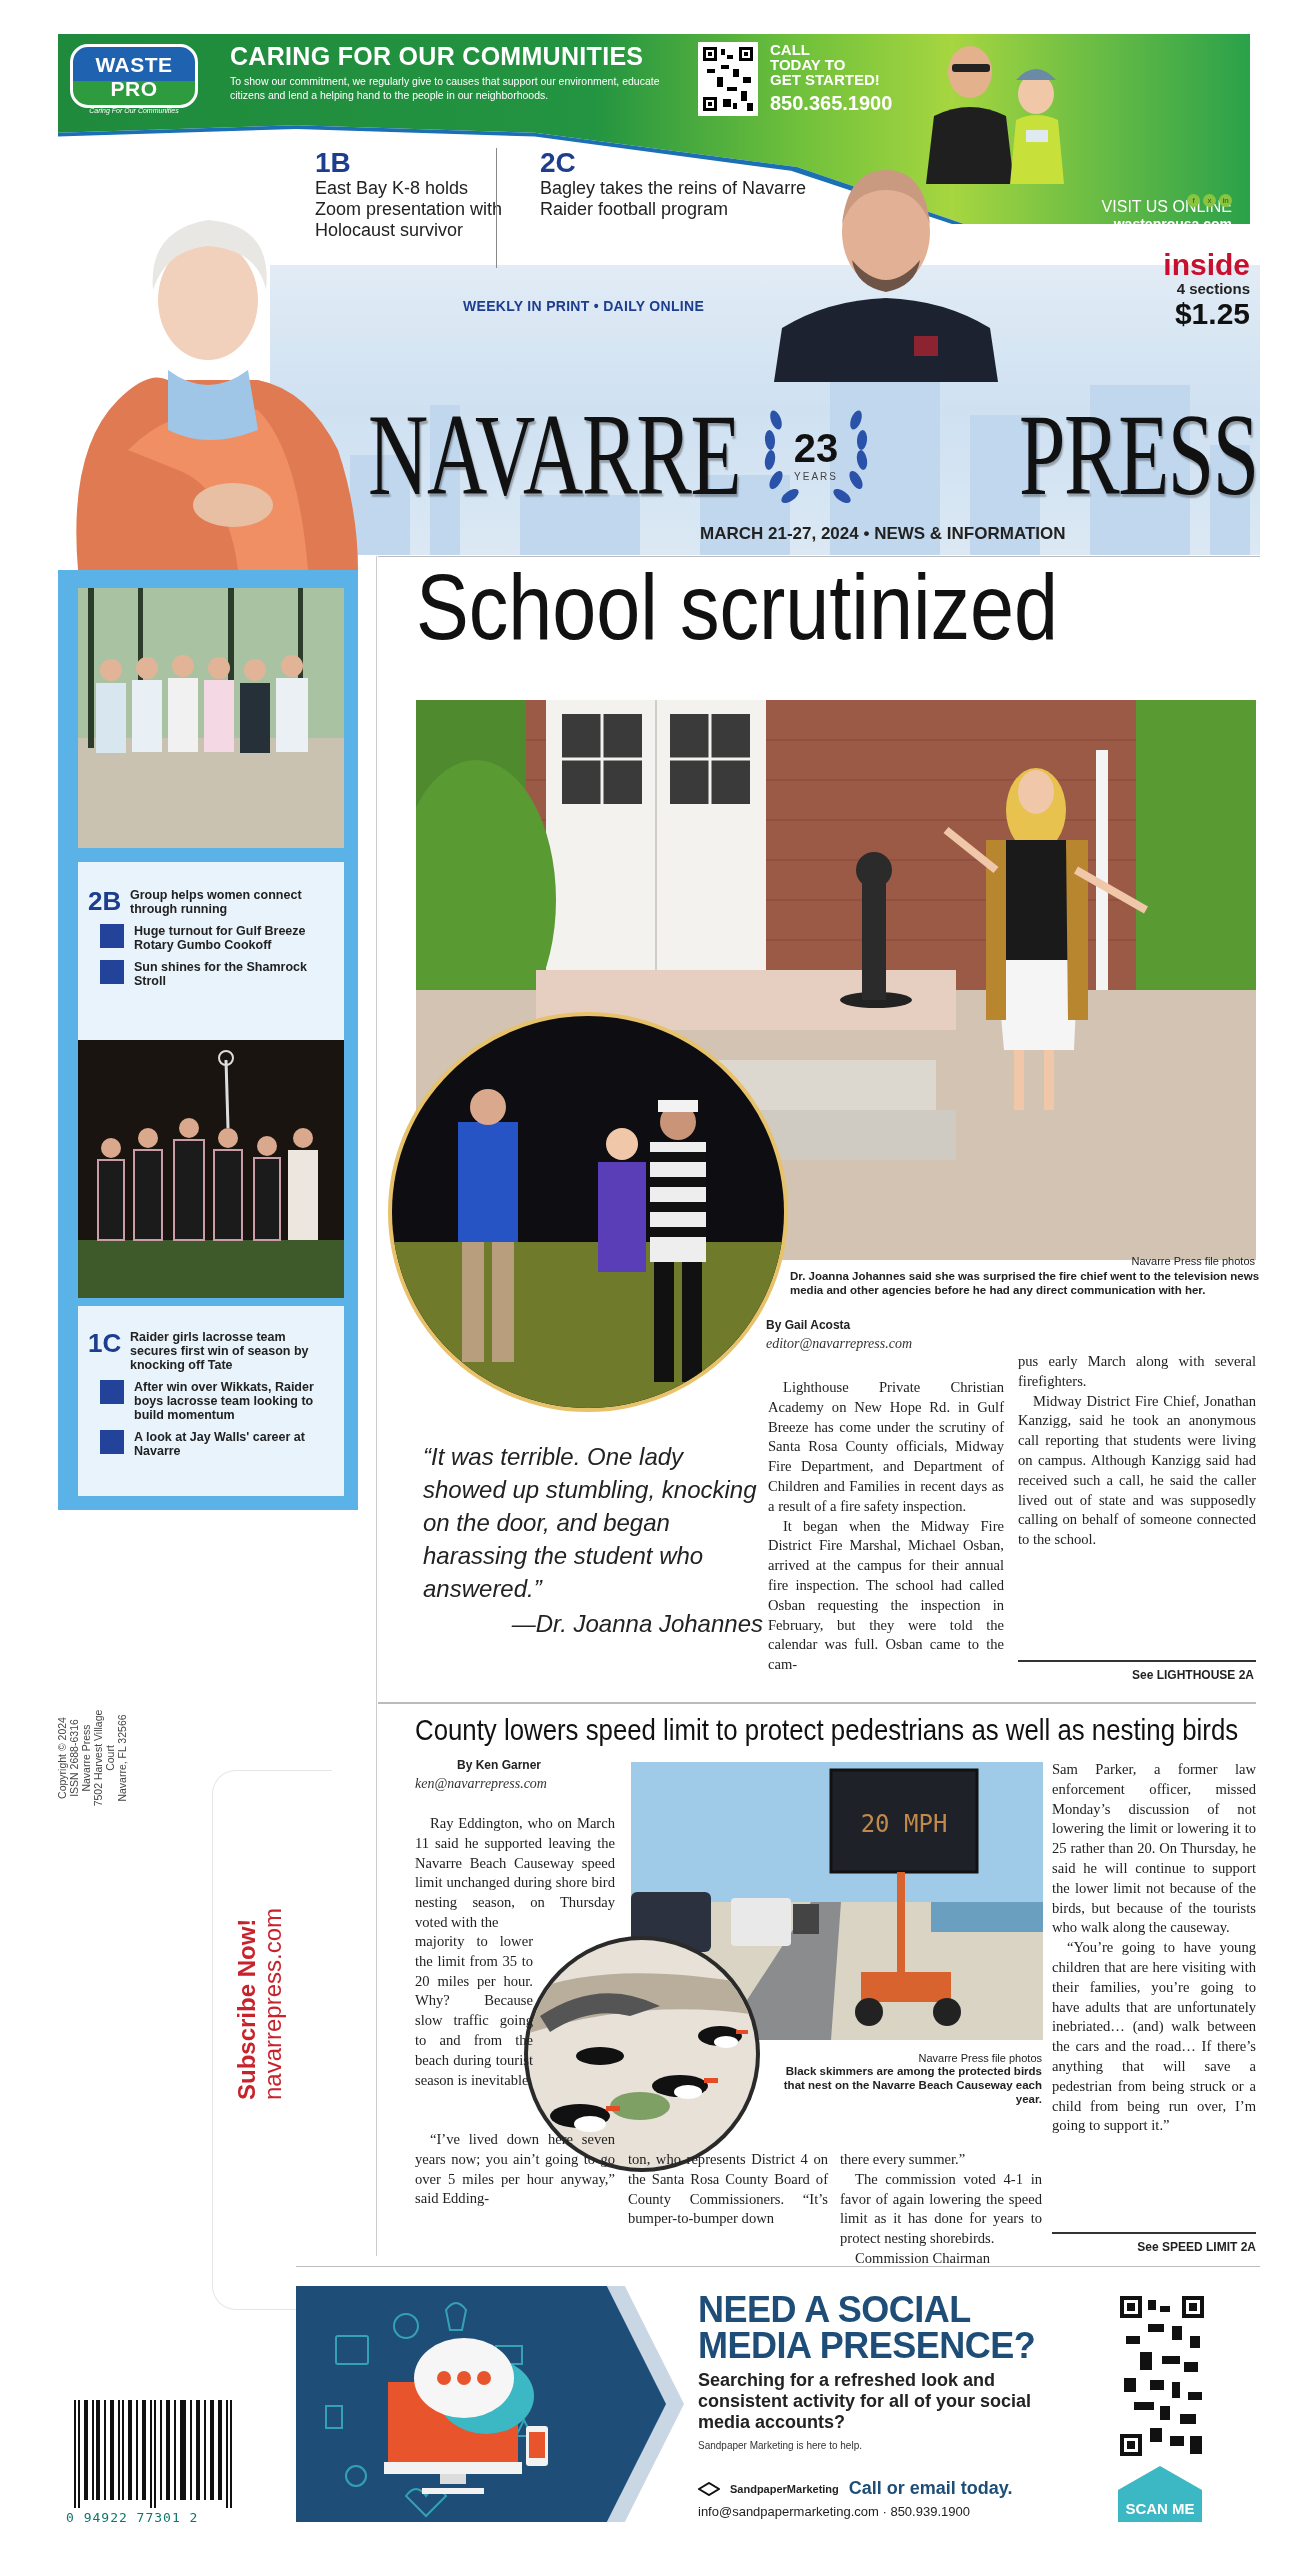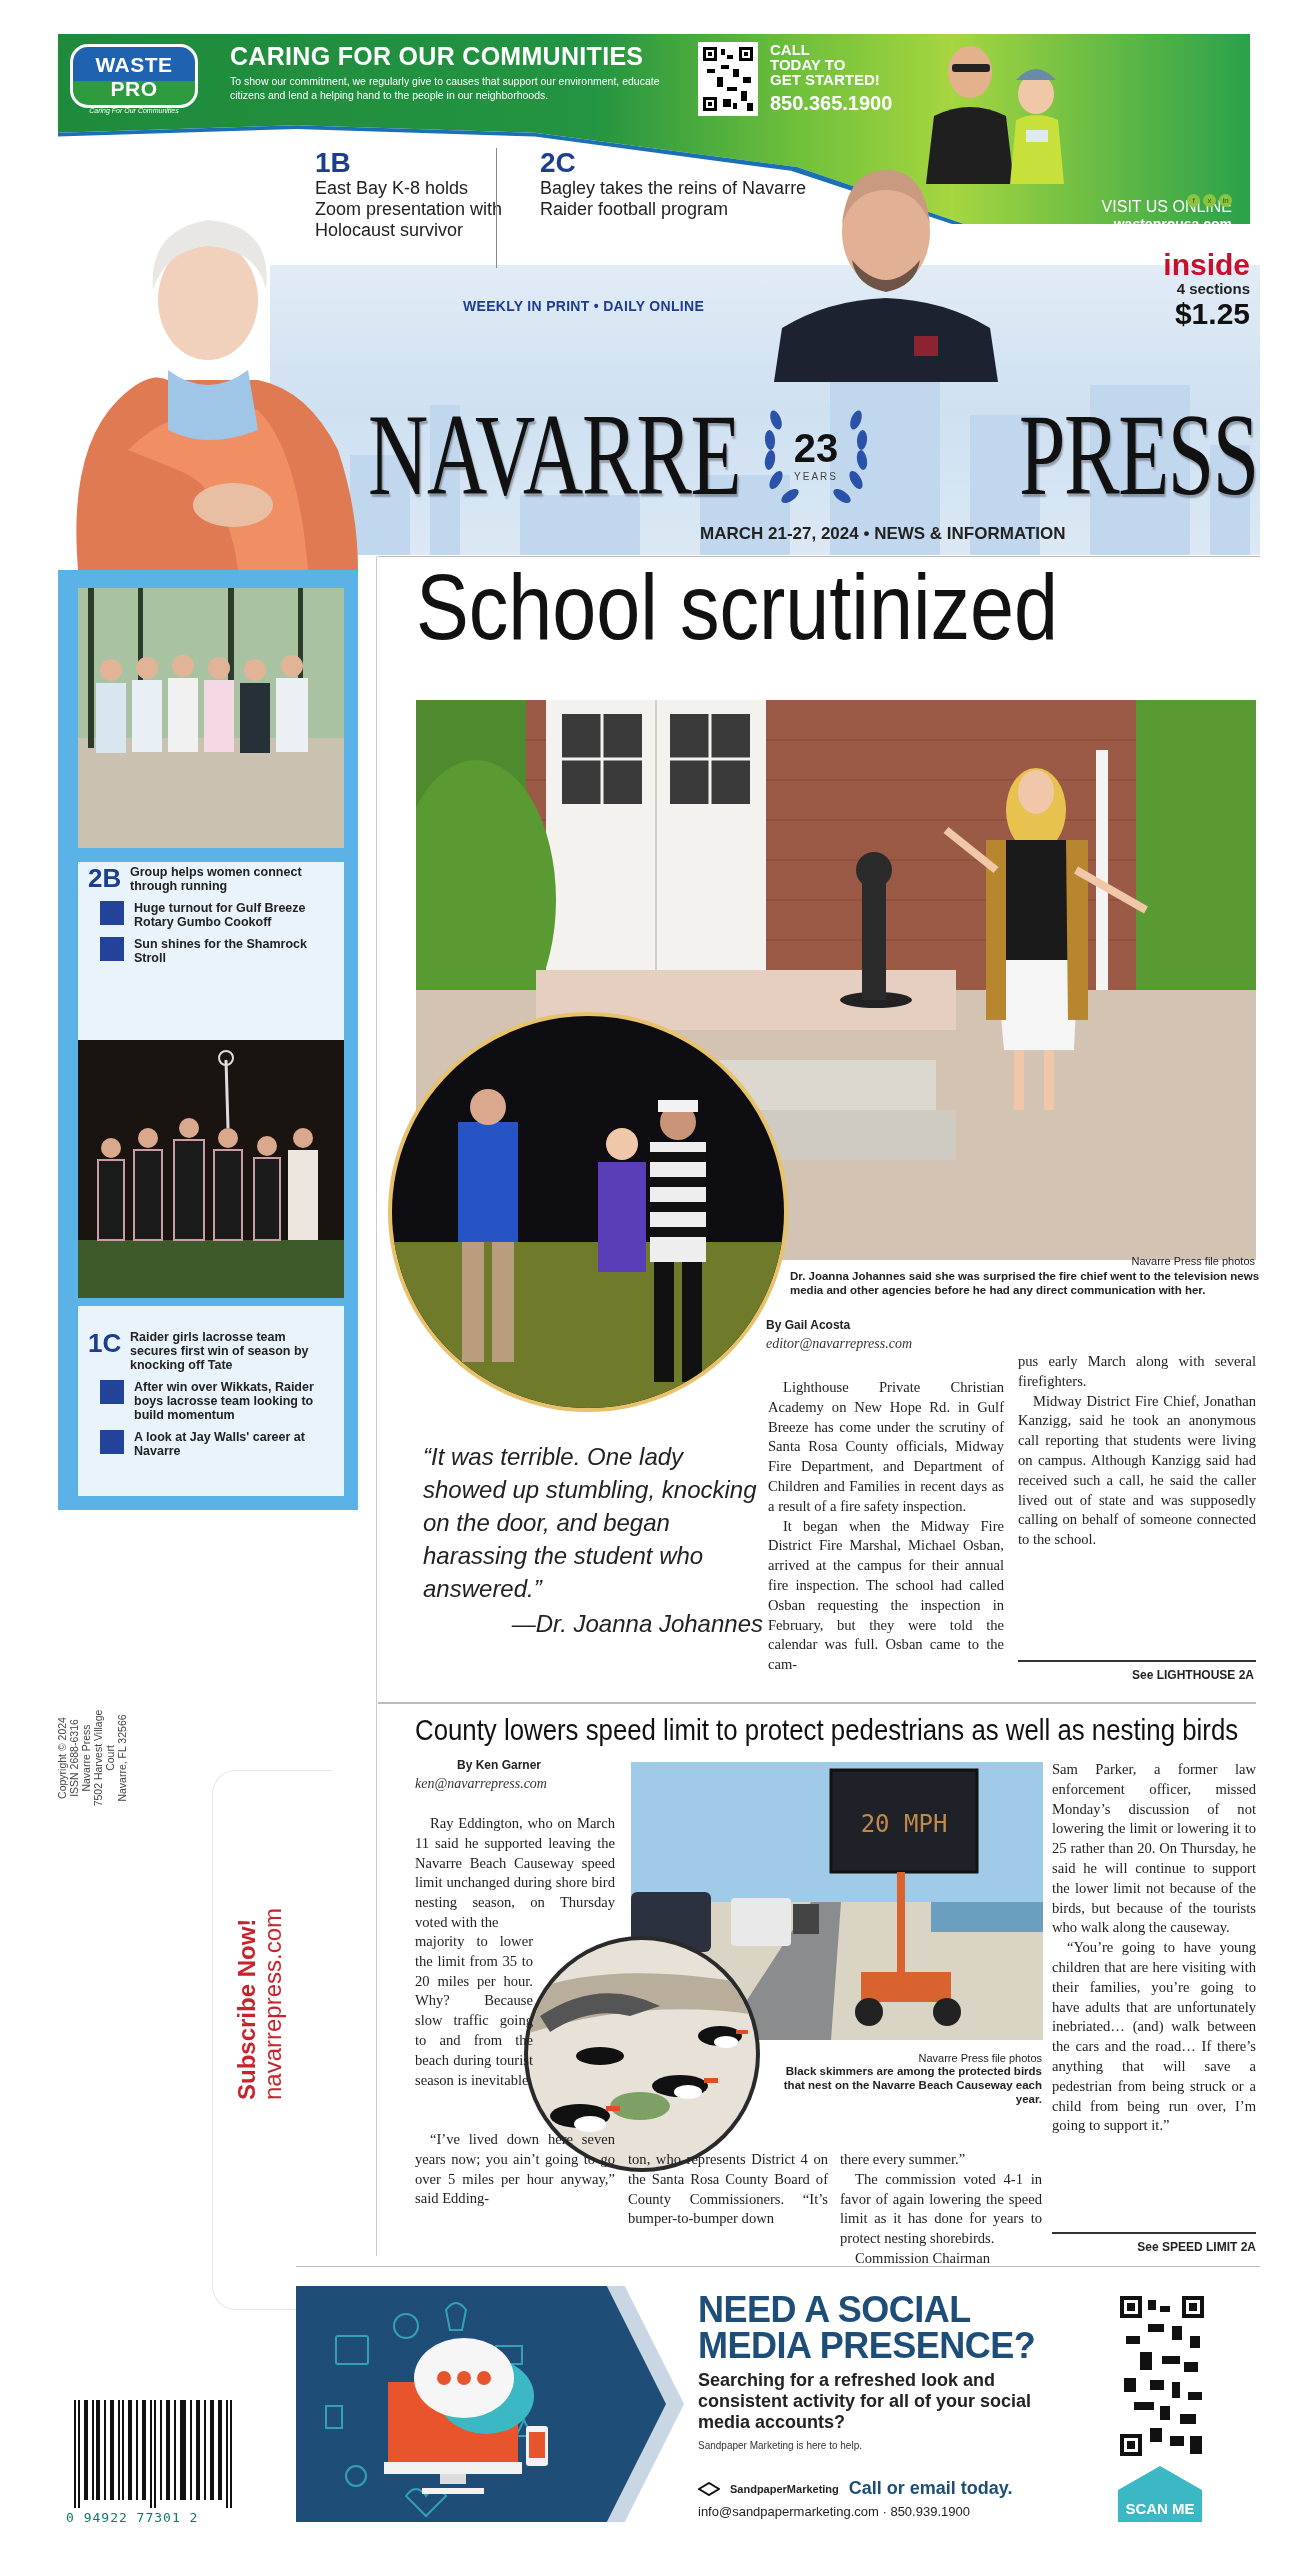--- a/index.html
+++ b/index.html
@@ -49,21 +49,21 @@
   #inside .p { font-size: 30px; font-weight: bold; color: #111; font-family: "Liberation Sans Narrow","Liberation Sans",sans-serif; }
   #nameplate { left: 368px; top: 390px; width: 890px; height: 130px; }
   #np-left { left: 0; top: 0; font-family: "Liberation Serif", serif; font-size: 116px; line-height: 130px; color: #111; transform: scaleX(0.72); transform-origin: left; letter-spacing: -2px; text-shadow: 2px 3px 2px rgba(0,0,0,0.3); }
   #np-right { right: 0; top: 0; font-family: "Liberation Serif", serif; font-size: 116px; line-height: 130px; color: #111; transform: scaleX(0.72); transform-origin: right; letter-spacing: -2px; text-shadow: 2px 3px 2px rgba(0,0,0,0.3); }
   #laurel { left: 388px; top: 0; width: 120px; height: 130px; }
   #dateline { left: 700px; top: 524px; font-family: "Liberation Sans Narrow","Liberation Sans",sans-serif; font-weight: bold; font-size: 17px; color: #222; }
 
   
   #sidebar { left: 58px; top: 570px; width: 300px; height: 940px; background: #5ab2e7; }
   #sb-photo1 { left: 78px; top: 588px; width: 266px; height: 260px; }
-  #sb-box1 { left: 78px; top: 862px; width: 266px; height: 180px; background: #e8f3fb; padding: 3px 10px; }
+  #sb-box1 { left: 78px; top: 862px; width: 266px; height: 180px; background: #e8f3fb; padding: 26px 10px; }
   #sb-photo2 { left: 78px; top: 1040px; width: 266px; height: 258px; }
   #sb-box2 { left: 78px; top: 1306px; width: 266px; height: 190px; background: #e8f3fb; padding: 24px 10px; }
   .sb-head { display: flex; align-items: flex-start; gap: 10px; margin-bottom: 8px; }
   .sb-code { font-family: "Liberation Sans Narrow","Liberation Sans",sans-serif; font-weight: bold; color: #1d3d8f; font-size: 26px; line-height: 26px; min-width: 32px; }
   .sb-htext { font-family: "Liberation Sans Narrow","Liberation Sans",sans-serif; font-weight: bold; font-size: 12.5px; line-height: 14px; color: #222; }
   .sb-item { display: flex; align-items: flex-start; gap: 10px; margin: 0 0 8px 12px; }
   .sb-sq { width: 24px; height: 24px; background: #23439a; flex: 0 0 24px; }
   .sb-itext { font-family: "Liberation Sans Narrow","Liberation Sans",sans-serif; font-weight: bold; font-size: 12.5px; line-height: 14px; color: #222; }
 
   

